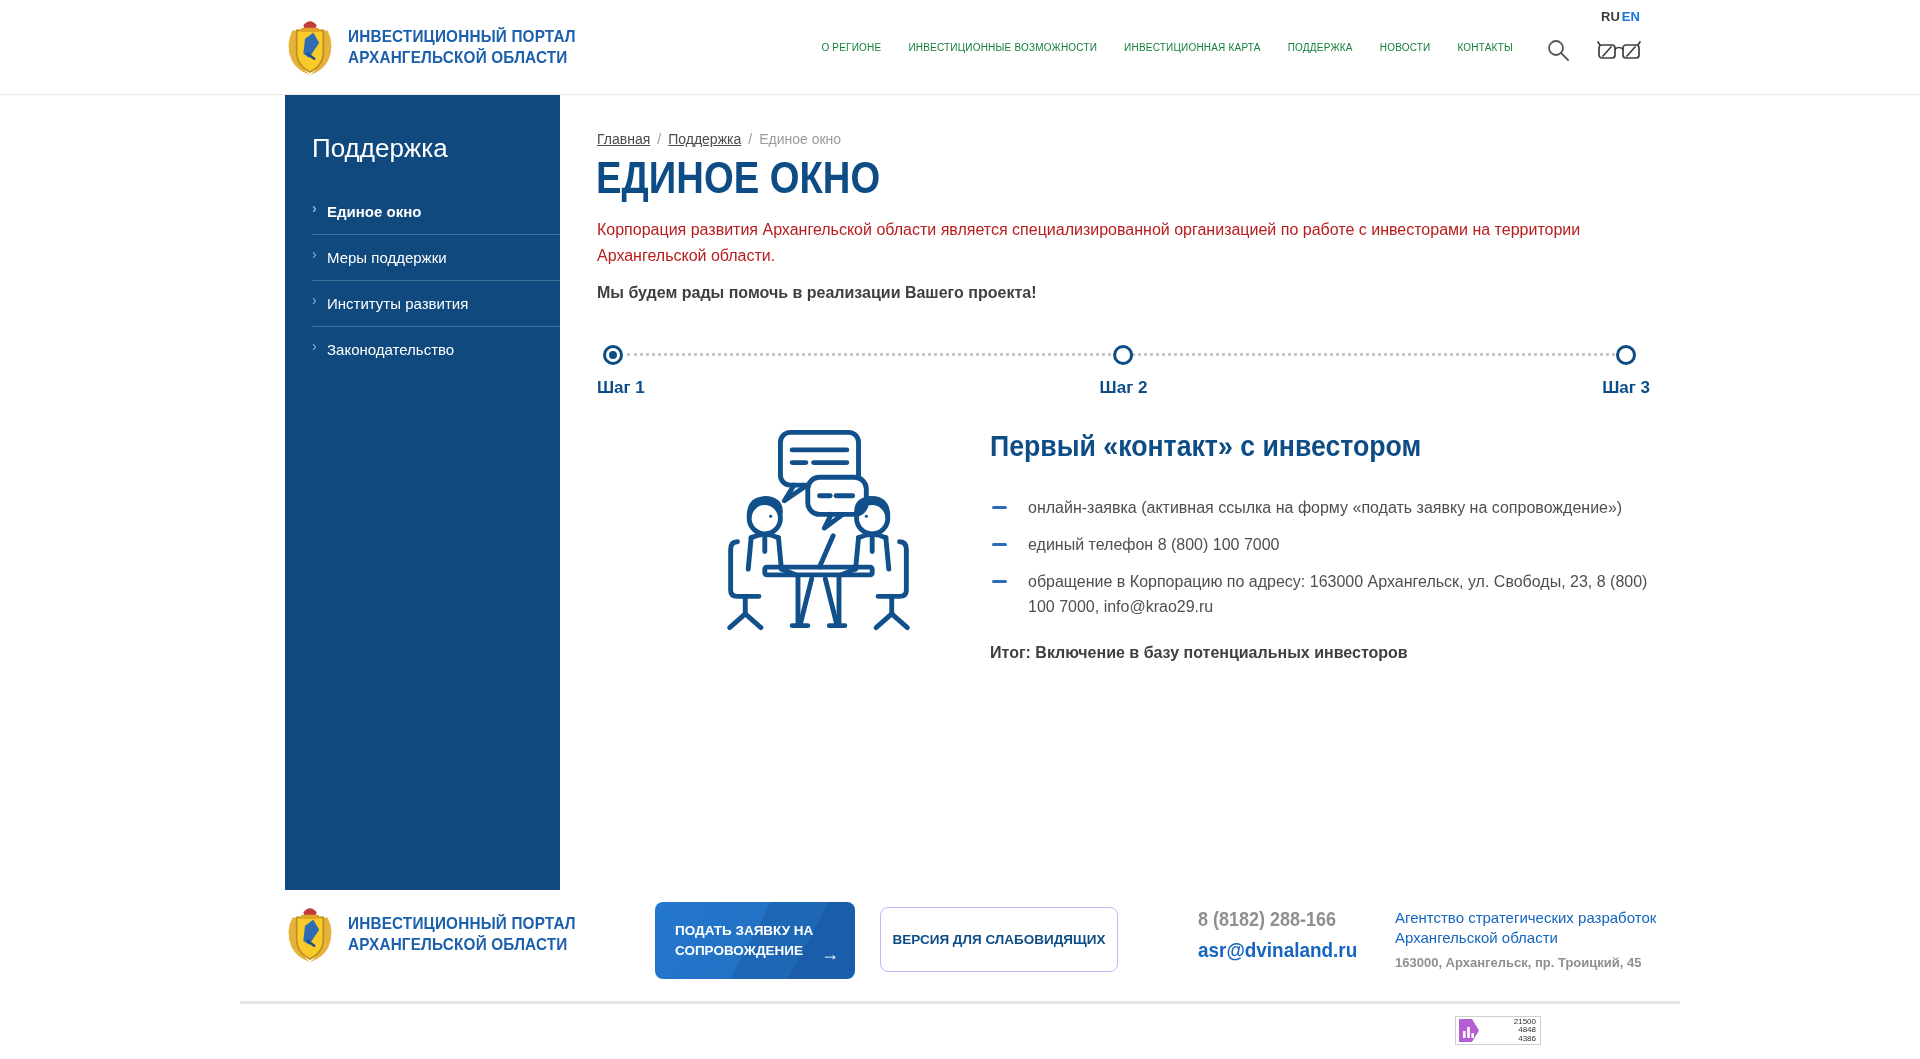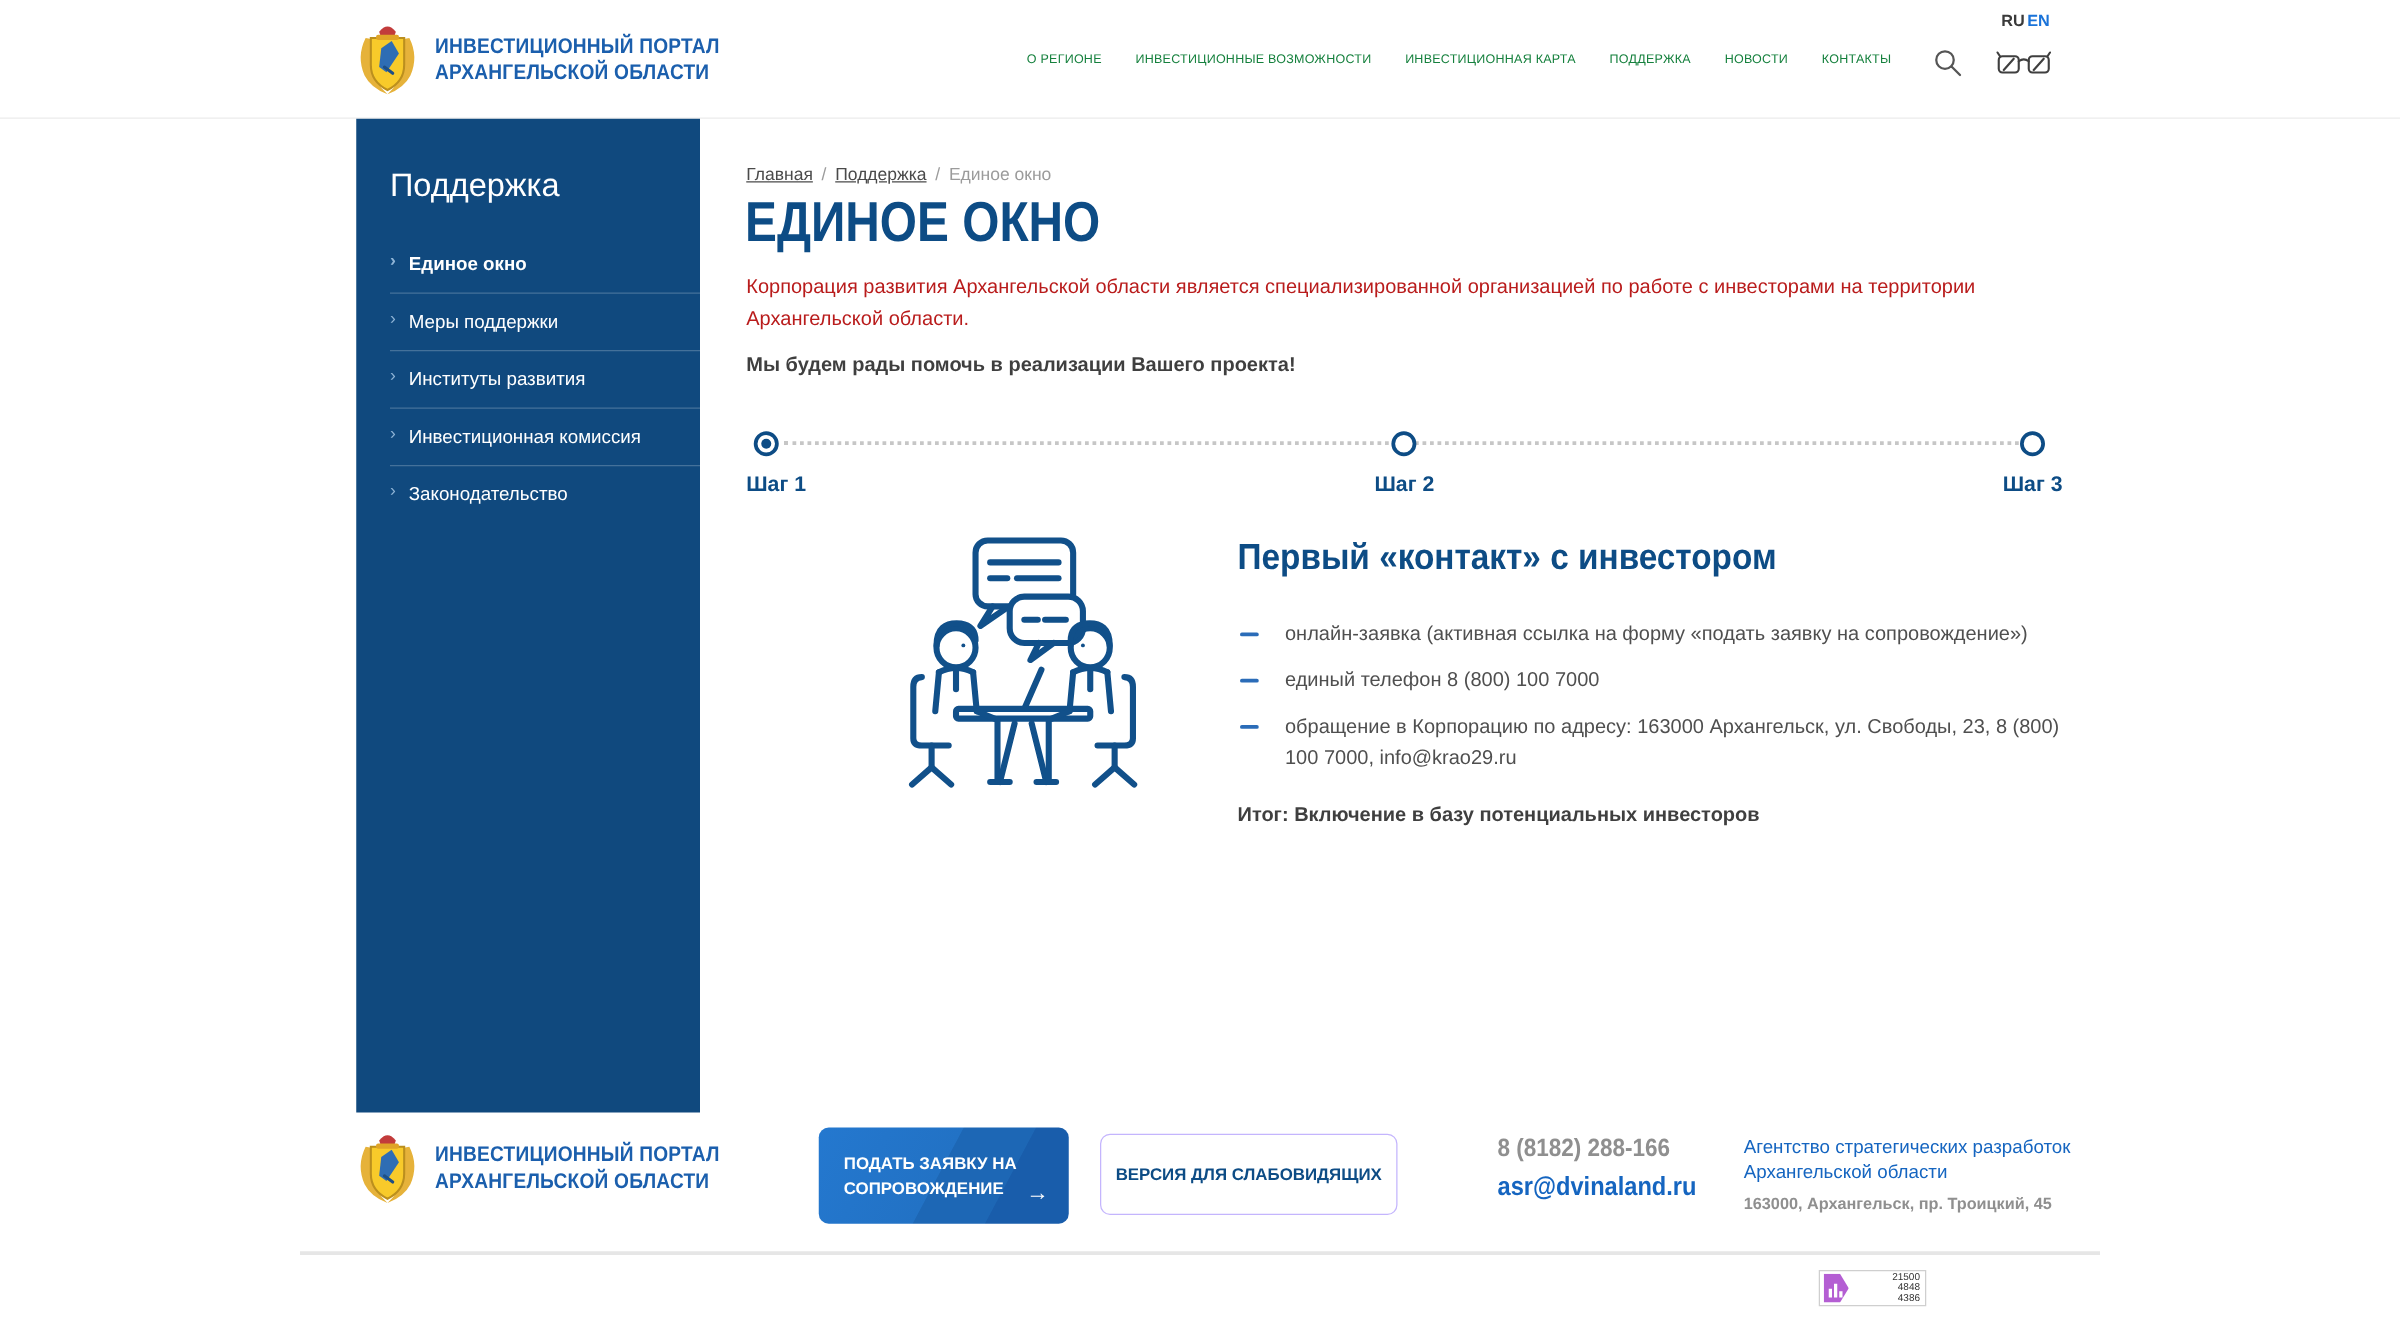--- a/index.html
+++ b/index.html
@@ -153,24 +153,20 @@
         <span class="chev"></span>
         <span>Единое окно</span>
       </div>
       <div class="sidebar-item">
         <span class="chev"></span>
         <span>Меры поддержки</span>
       </div>
       <div class="sidebar-item">
         <span class="chev"></span>
         <span>Институты развития</span>
-      </div>
-      <div class="sidebar-item">
-        <span class="chev"></span>
-        <span>Инвестиционная комиссия</span>
       </div>
       <div class="sidebar-item">
         <span class="chev"></span>
         <span>Законодательство</span>
       </div>
     </div>
   </aside>
 
   <div class="breadcrumb">
     <span class="crumb-link">Главная</span><span class="sep"></span><span class="crumb-link">Поддержка</span><span class="sep"></span><span>Единое окно</span>

